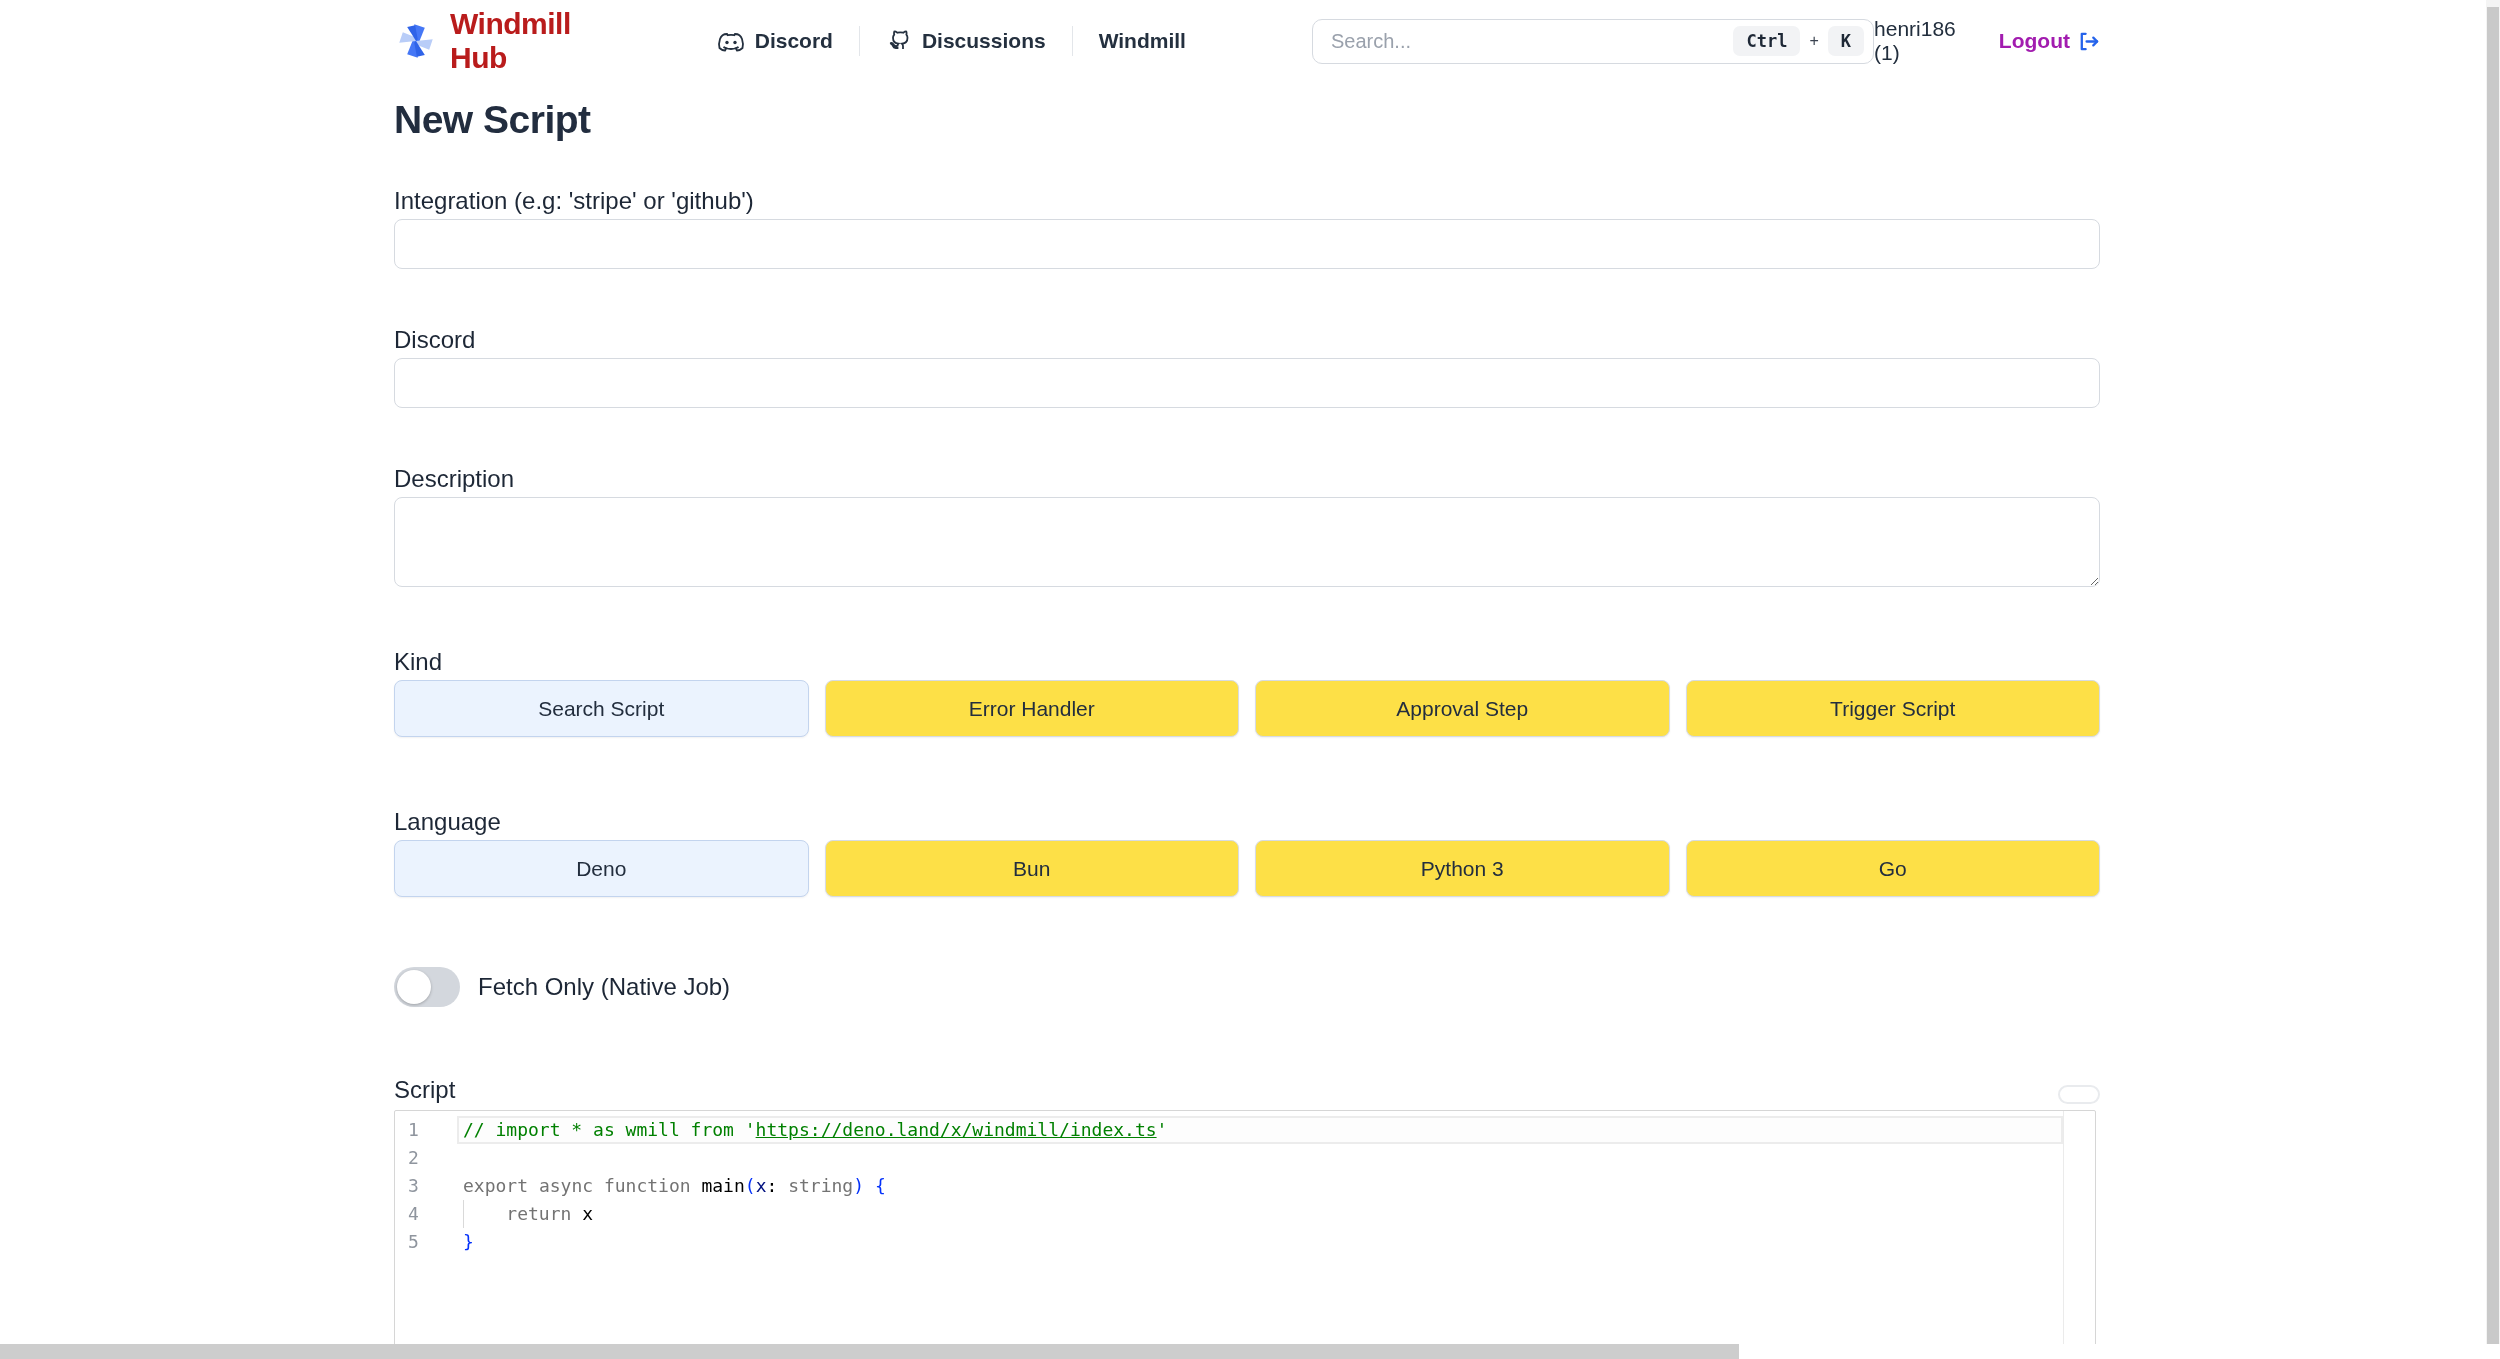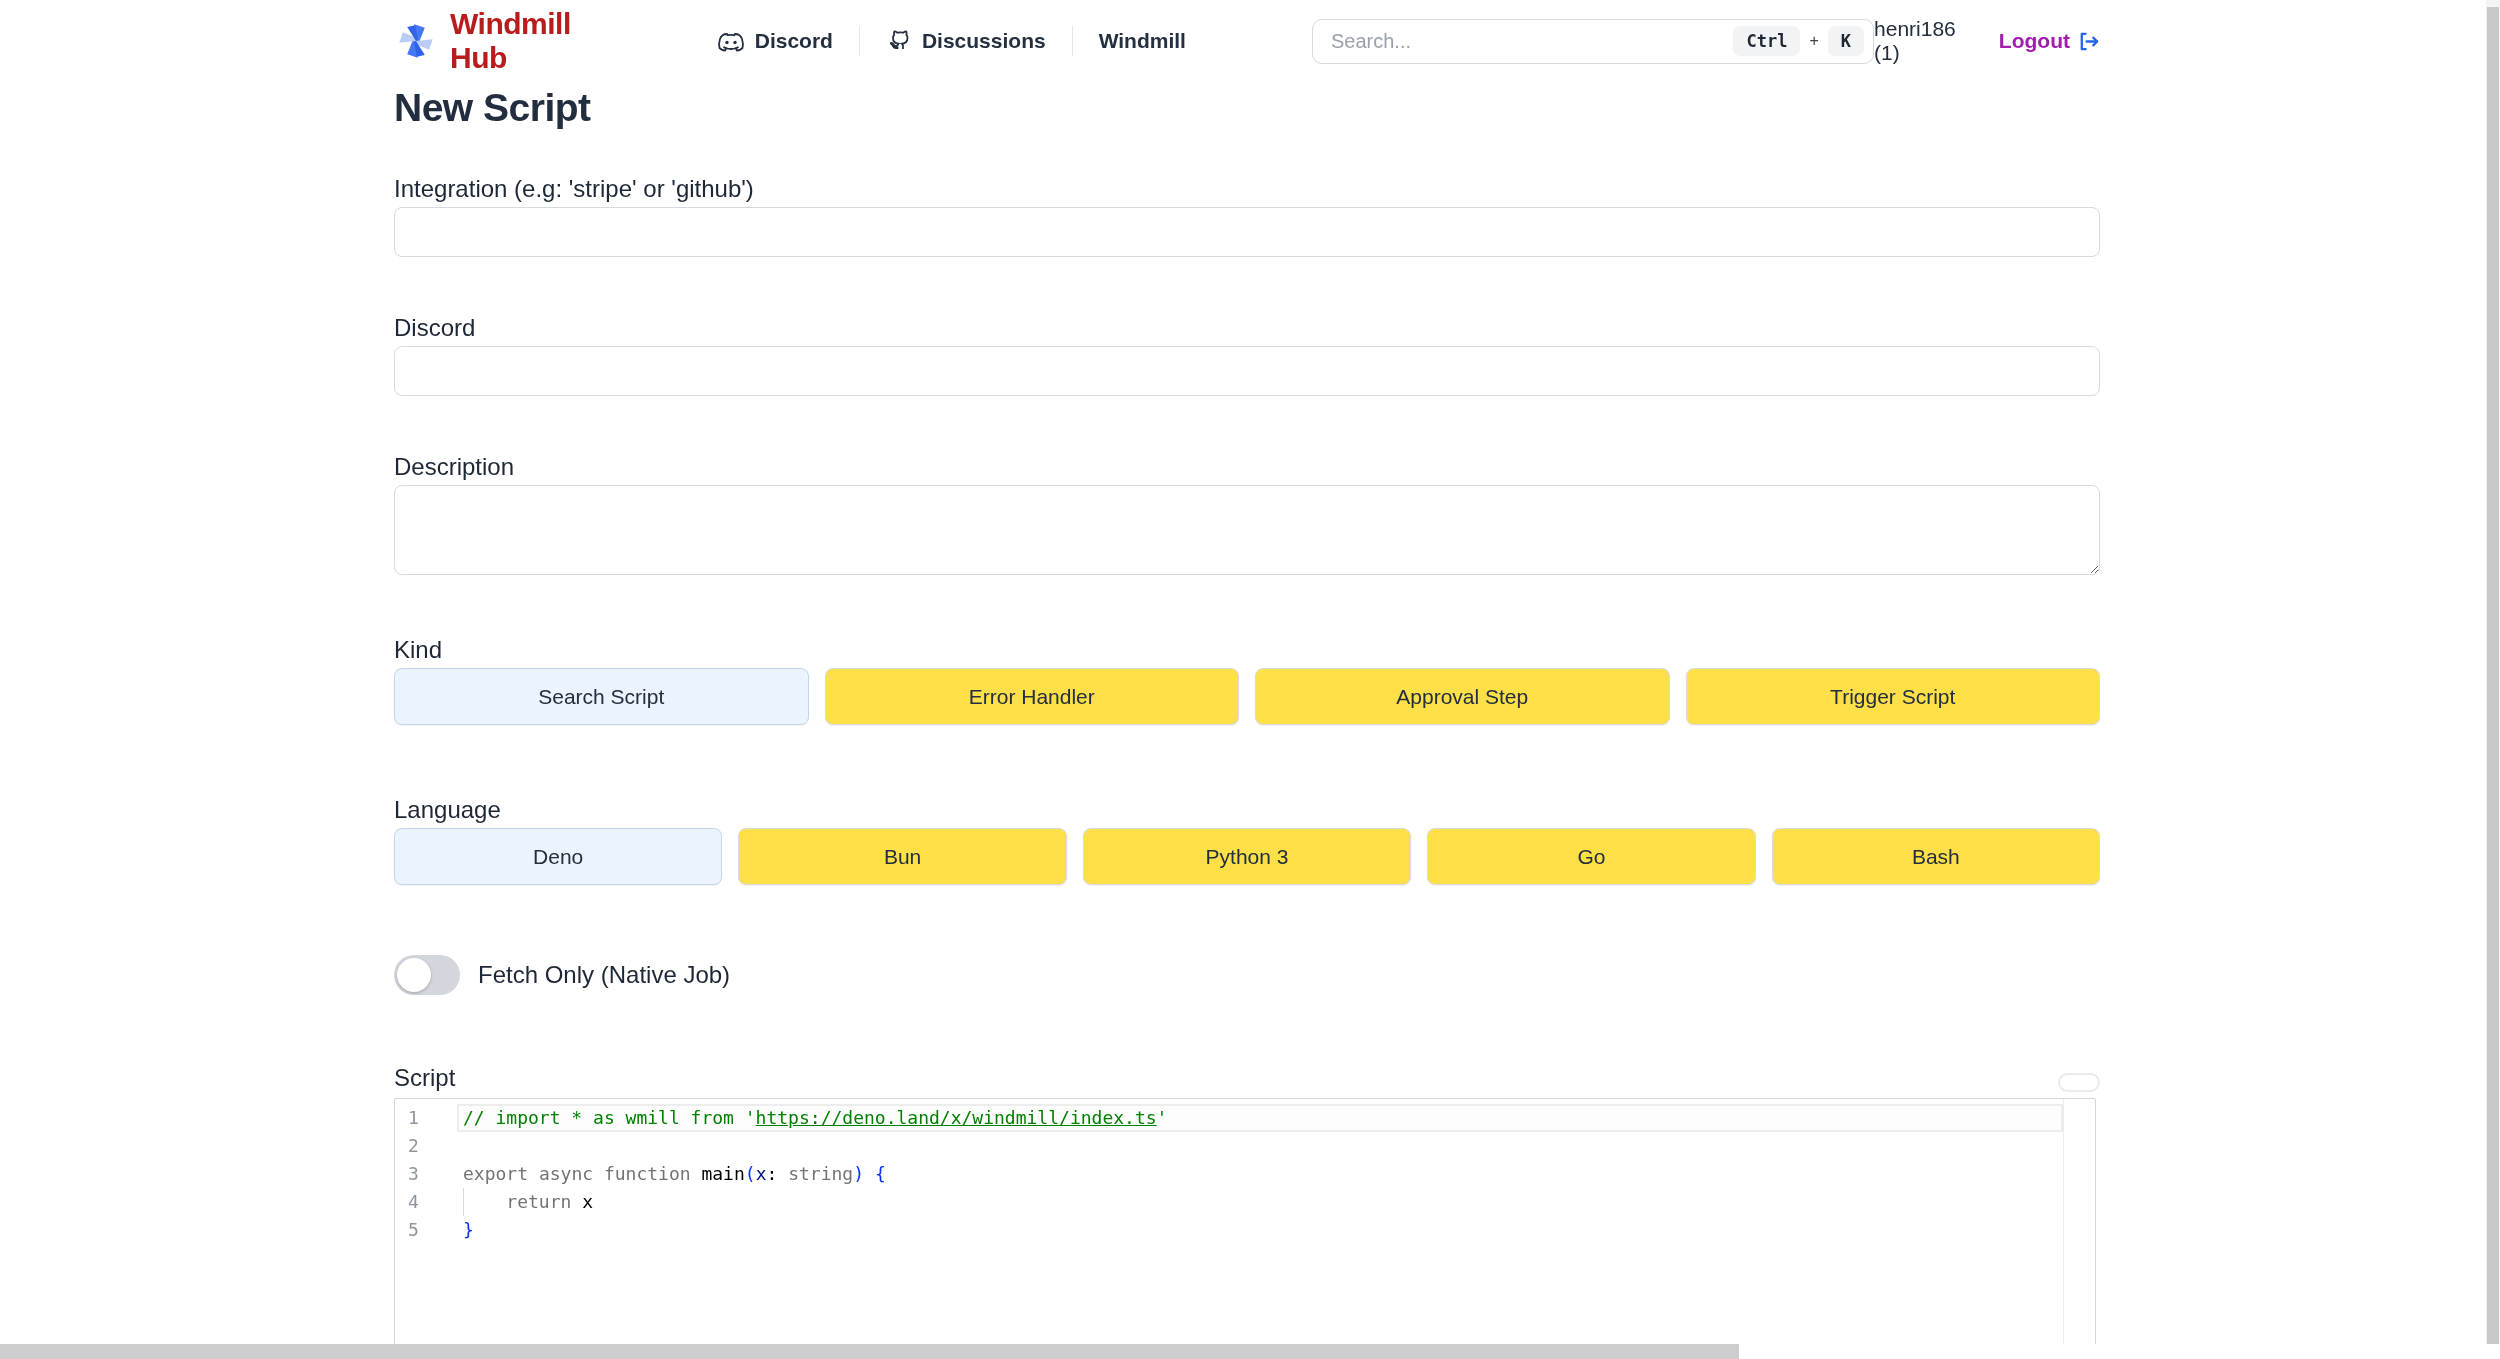--- a/index.html
+++ b/index.html
@@ -21,21 +21,21 @@
   .searchbox input::placeholder { color:#9aa1ac; }
   .kbd-group { position:absolute; right:10px; top:50%; transform:translateY(-50%); display:flex; align-items:center; gap:9px; }
   .kbd { background:#f2f3f5; border-radius:7px; padding:5px 13px; font-family:"DejaVu Sans Mono", monospace; font-size:17px; font-weight:bold; color:#1e2836; }
   .kbd-plus { font-size:16px; color:#3a4350; }
   .top-spacer { flex:1; }
   .user-area { display:flex; align-items:center; gap:18px; }
   .username { font-size:21px; color:#222e3d; }
   .logout { display:flex; align-items:center; gap:7px; color:#a21caf; font-size:21px; font-weight:bold; cursor:pointer; text-decoration:none; }
 
   
-  .page-title { margin-top:22px; font-size:39px; font-weight:bold; color:#222d3f; letter-spacing:-0.5px; }
+  .page-title { margin-top:34px; font-size:39px; font-weight:bold; color:#222d3f; letter-spacing:-0.5px; }
   .field-label { display:block; font-size:24px; color:#1d2736; margin-top:56px; margin-bottom:4px; line-height:29px; }
   .text-input { width:100%; height:50px; border:1px solid #d6dae0; border-radius:8px; padding:0 16px; font-size:21px; color:#1d2736; outline:none; background:#fff; font-family:"Liberation Sans", sans-serif; }
   .textarea { width:100%; height:90px; border:1px solid #d6dae0; border-radius:8px; padding:10px 16px; font-size:21px; color:#1d2736; outline:none; resize:both; font-family:"Liberation Sans", sans-serif; }
   .label-gap-lg { margin-top:70px; }
 
   .btn-row { display:flex; gap:16px; }
   .choice-btn { flex:1; height:57px; display:flex; align-items:center; justify-content:center; font-size:21px; color:#232e3e; background:#fde047; border:1px solid #d7dbe1; border-radius:8px; box-shadow:0 1px 2px rgba(16,24,40,.06); cursor:pointer; font-family:"Liberation Sans", sans-serif; }
   .choice-btn.selected { background:#ebf3fe; border-color:#c3d4ee; }
 
   .toggle-row { display:flex; align-items:center; gap:18px; margin-top:70px; }
@@ -170,21 +170,20 @@
         <button class="choice-btn">Trigger Script</button>
       </div>
 
     
     <label class="field-label label-gap-lg">Language</label>
     <div class="btn-row">
         <button class="choice-btn selected">Deno</button>
         <button class="choice-btn">Bun</button>
         <button class="choice-btn">Python 3</button>
         <button class="choice-btn">Go</button>
-        <button class="choice-btn">Bash</button>
       </div>
 
     
     <div class="toggle-row">
       <div class="toggle">
         <div class="knob"></div>
       </div>
       <span class="toggle-label">Fetch Only (Native Job)</span>
     </div>
 

